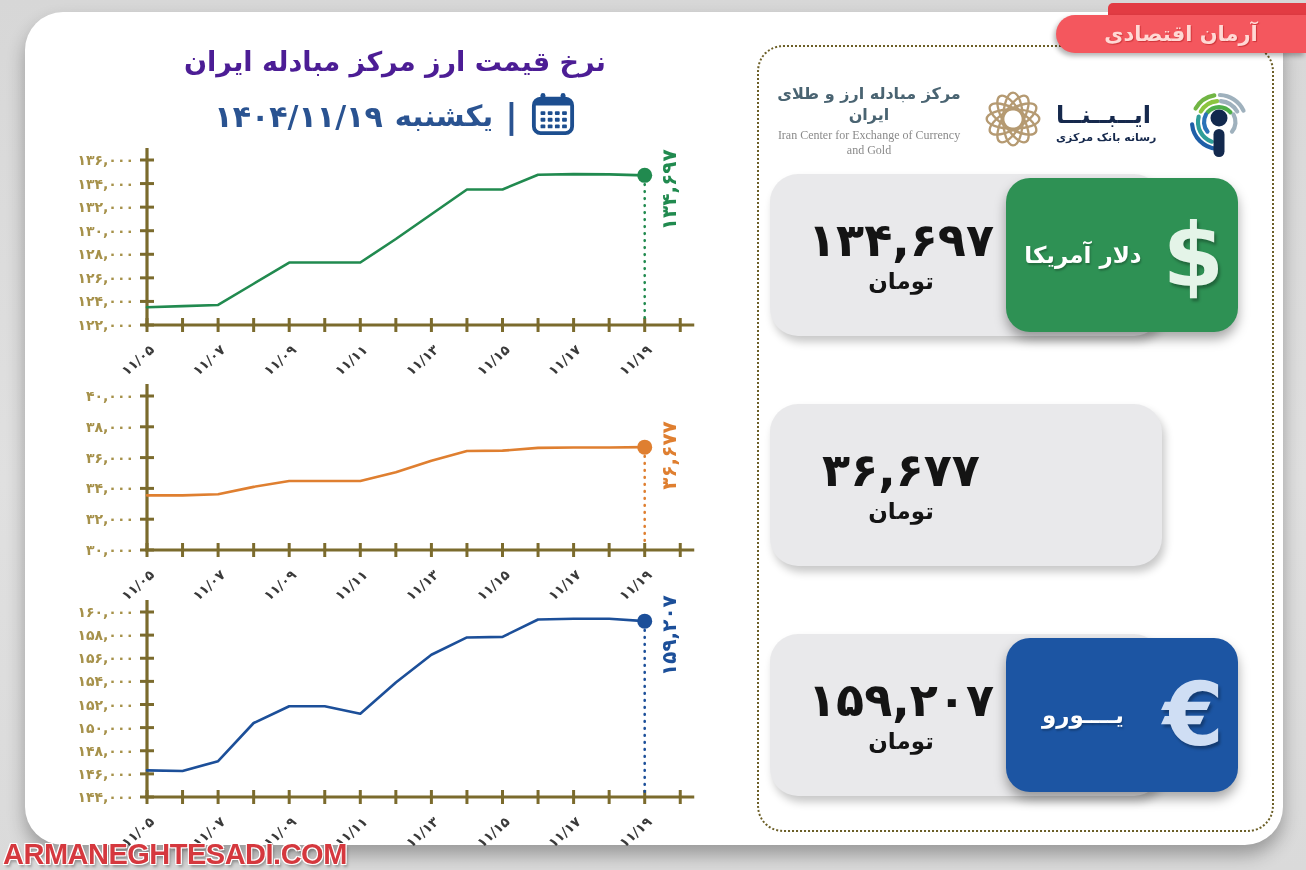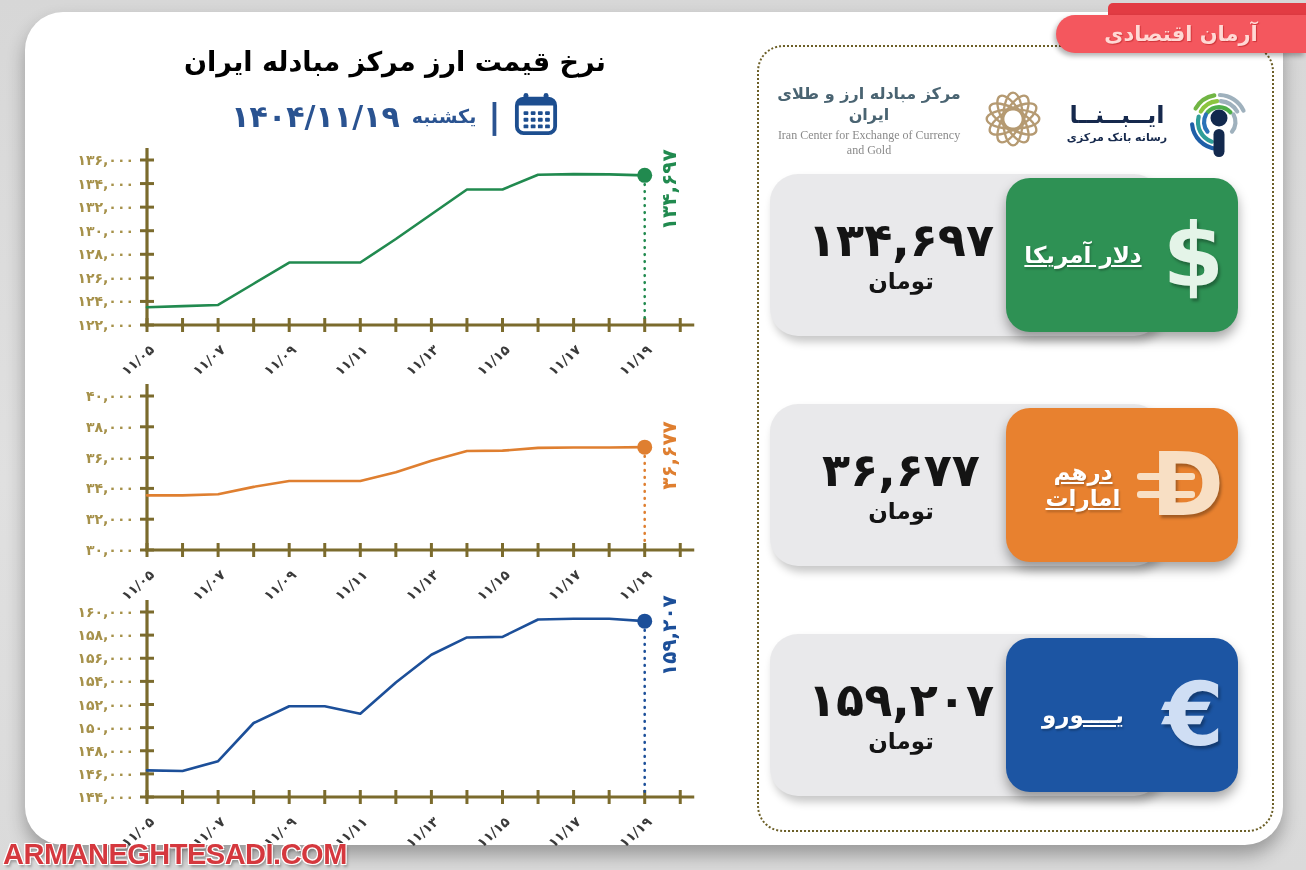--- a/index.html
+++ b/index.html
@@ -4,61 +4,61 @@
 <style>
   html,body{margin:0;padding:0;}
   body{width:1306px;height:870px;position:relative;overflow:hidden;
        background:linear-gradient(180deg,#d7d7d7 0%,#e0e0e0 55%,#dadada 100%);
        font-family:"DejaVu Sans",sans-serif;}
   .card{position:absolute;left:25px;top:12px;width:1258px;height:833px;background:#ffffff;
         border-radius:38px;box-shadow:0 10px 18px rgba(0,0,0,.3);z-index:1;}
   #charts{position:absolute;left:0;top:0;z-index:2;pointer-events:none;}
   
   .title{position:absolute;left:170px;top:46px;width:450px;text-align:center;direction:rtl;
-         font-size:27px;font-weight:bold;color:#000000;z-index:2;}
+         font-size:27px;font-weight:bold;color:#4c1d95;z-index:2;}
   .date-row{position:absolute;left:170px;top:92px;width:450px;display:flex;direction:rtl;
             justify-content:center;align-items:center;gap:12px;color:#2a5391;z-index:2;}
   .date-sep{font-size:34px;font-weight:bold;line-height:1;}
-  .date-weekday{font-size:19px;font-weight:bold;}
+  .date-weekday{font-size:29px;font-weight:bold;}
   .date-value{font-size:30px;font-weight:bold;direction:ltr;}
   
   .ribbon-back{position:absolute;right:0;top:3px;width:198px;height:24px;background:#e23b43;
                border-radius:5px 0 0 5px;z-index:3;}
   .ribbon-main{position:absolute;right:0;top:15px;width:250px;height:38px;background:#f4575e;
                border-radius:19px 0 0 19px;box-shadow:-2px 3px 5px rgba(0,0,0,.3);display:flex;
                align-items:center;justify-content:center;color:#ffd9d5;font-weight:bold;
                font-size:21px;direction:rtl;z-index:4;text-shadow:1px 1px 1px rgba(150,0,0,.4);}
   
   .panel{position:absolute;left:757px;top:45px;width:513px;height:783px;border:2.5px dotted #6c5f27;
          border-radius:26px;z-index:2;}
   
   .icecg{position:absolute;left:775px;top:76px;width:276px;height:90px;display:flex;
          align-items:center;gap:12px;z-index:3;}
   .icecg-text{width:196px;text-align:center;}
   .icecg-fa{font-size:16px;font-weight:bold;color:#4a6472;direction:rtl;line-height:1.3;}
   .icecg-en{font-size:12px;color:#8a8a8a;font-family:"Liberation Serif",serif;margin-top:3px;}
   .ibena{position:absolute;left:1056px;top:78px;width:200px;height:88px;display:flex;
          align-items:center;gap:4px;z-index:3;}
-  .ibena-text{flex:1;text-align:center;}
+  .ibena-text{flex:1;text-align:left;}
   .ibena-fa{font-size:24px;font-weight:bold;color:#16294d;direction:rtl;}
   .ibena-sub{font-size:11px;font-weight:bold;color:#16294d;direction:rtl;margin-top:2px;}
   
   .rate-row{position:absolute;left:770px;width:468px;height:162px;z-index:3;}
   .row-0{top:174px;} .row-1{top:404px;} .row-2{top:634px;}
   .gcard{position:absolute;left:0;top:0;width:392px;height:162px;background:#e9e9eb;
          border-radius:28px;box-shadow:3px 6px 8px rgba(0,0,0,.22);}
   .gval-wrap{position:absolute;left:6px;top:0;bottom:0;width:250px;display:flex;
              flex-direction:column;align-items:center;justify-content:center;}
   .gval{font-size:46px;font-weight:bold;color:#141414;direction:ltr;line-height:1.05;}
   .gunit{font-size:23px;font-weight:bold;color:#141414;direction:rtl;margin-top:4px;}
   .ccard{position:absolute;left:236px;top:4px;width:232px;height:154px;border-radius:24px;
          box-shadow:0 7px 12px rgba(0,0,0,.35);}
   .clabel{position:absolute;left:10px;top:50%;transform:translateY(-50%);width:134px;
           text-align:center;color:#ffffff;font-weight:bold;font-size:23px;direction:rtl;
-          text-shadow:1px 2px 2px rgba(0,0,0,.25);text-decoration:underline;}
+          text-shadow:1px 2px 2px rgba(0,0,0,.25);}
   .symbol{position:absolute;right:14px;top:50%;transform:translateY(-50%);font-size:88px;
           font-weight:bold;line-height:1;text-shadow:2px 3px 3px rgba(0,0,0,.3);}
   .dbar{position:absolute;height:7px;width:58px;left:-14px;border-radius:3px;display:block;}
   .dbar.b1{top:32px;} .dbar.b2{top:50px;}
   
   .watermark{position:absolute;left:3px;top:838px;z-index:5;font-family:"Liberation Sans",sans-serif;
              font-weight:900;font-size:29px;color:#d5383e;letter-spacing:-0.5px;
              text-shadow:1px 1px 0 #fff,-1px -1px 0 #fff,1px -1px 0 #fff,-1px 1px 0 #fff,2px 3px 3px rgba(0,0,0,.3);}
 </style>
 </head>
@@ -154,28 +154,20 @@
     <div class="clabel">دلار آمریکا</div>
     <div class="symbol" style="color: rgb(228, 244, 232);">$</div>
   </div>
 </div>
 
 <div class="rate-row row-1">
   <div class="gcard">
     <div class="gval-wrap">
       <div class="gval">۳۶,۶۷۷</div>
       <div class="gunit">تومان</div>
-    </div>
-  </div>
-  <div class="ccard" style="background: rgb(232, 129, 47);">
-    <div class="clabel">درهم امارات</div>
-    <div class="symbol" style="color: rgb(248, 223, 196);">
-      <span>D</span>
-      <i class="dbar b1" style="background: rgb(248, 223, 196);"></i>
-      <i class="dbar b2" style="background: rgb(248, 223, 196);"></i>
     </div>
   </div>
 </div>
 
 <div class="rate-row row-2">
   <div class="gcard">
     <div class="gval-wrap">
       <div class="gval">۱۵۹,۲۰۷</div>
       <div class="gunit">تومان</div>
     </div>

